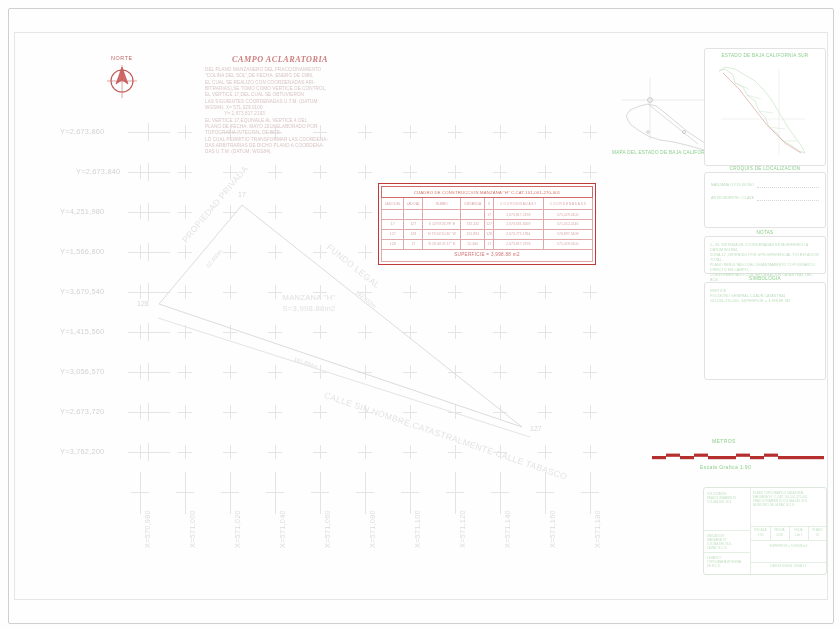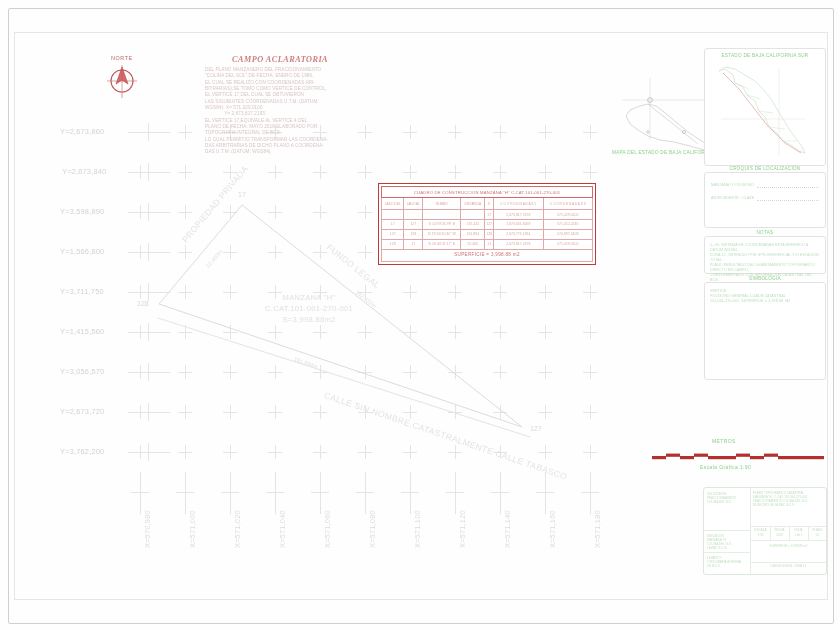--- a/index.html
+++ b/index.html
@@ -74,30 +74,30 @@
 
 <div id="sheet">
 
   <div class="frame-outer"></div>
   <div class="frame-inner"></div>
 
   <div id="grid-layer">
       <div class="axis-y-label" style="left: 60px; top: 127px;">Y=2,673,860</div>
       <div class="cross-h" style="left: 128px; top: 132px; width: 42px;"></div>
       <div class="cross-v" style="left: 148px; top: 123px; height: 18px;"></div>
-      <div class="axis-y-label" style="left: 62px; top: 167px;">Y=2,673,840</div>
+      <div class="axis-y-label" style="left: 76px; top: 167px;">Y=2,673,840</div>
       <div class="cross-h" style="left: 128px; top: 172px; width: 42px;"></div>
       <div class="cross-v" style="left: 148px; top: 163px; height: 18px;"></div>
-      <div class="axis-y-label" style="left: 60px; top: 207px;">Y=3,598,890</div>
+      <div class="axis-y-label" style="left: 60px; top: 207px;">Y=4,251,980</div>
       <div class="cross-h" style="left: 128px; top: 212px; width: 42px;"></div>
       <div class="cross-v" style="left: 148px; top: 203px; height: 18px;"></div>
       <div class="axis-y-label" style="left: 60px; top: 247px;">Y=1,566,800</div>
       <div class="cross-h" style="left: 128px; top: 252px; width: 42px;"></div>
       <div class="cross-v" style="left: 148px; top: 243px; height: 18px;"></div>
-      <div class="axis-y-label" style="left: 60px; top: 287px;">Y=3,711,750</div>
+      <div class="axis-y-label" style="left: 60px; top: 287px;">Y=3,670,540</div>
       <div class="cross-h" style="left: 128px; top: 292px; width: 42px;"></div>
       <div class="cross-v" style="left: 148px; top: 283px; height: 18px;"></div>
       <div class="axis-y-label" style="left: 60px; top: 327px;">Y=1,415,560</div>
       <div class="cross-h" style="left: 128px; top: 332px; width: 42px;"></div>
       <div class="cross-v" style="left: 148px; top: 323px; height: 18px;"></div>
       <div class="axis-y-label" style="left: 60px; top: 367px;">Y=3,056,570</div>
       <div class="cross-h" style="left: 128px; top: 372px; width: 42px;"></div>
       <div class="cross-v" style="left: 148px; top: 363px; height: 18px;"></div>
       <div class="axis-y-label" style="left: 60px; top: 407px;">Y=2,673,720</div>
       <div class="cross-h" style="left: 128px; top: 412px; width: 42px;"></div>
@@ -436,21 +436,20 @@
         <div class="vtx" style="left: 516px; top: 393px;">127</div>
         <div class="vtx" style="left: 123px; top: 268px;">128</div>
         <div class="street-lbl" style="left: 316.953px; top: 210.347px; transform: rotate(38.4094deg);">FUNDO LEGAL</div>
         <div class="edge-lbl" style="left: 343.728px; top: 257.098px; transform: rotate(38.4094deg);">192.432m</div>
         <div class="street-lbl" style="left: 312.156px; top: 358.125px; transform: rotate(18.7186deg);">CALLE SIN NOMBRE,CATASTRALMENTE CALLE TABASCO</div>
         <div class="edge-lbl" style="left: 281.014px; top: 324.423px; transform: rotate(18.7186deg);">161.894m</div>
         <div class="street-lbl" style="left: 166.321px; top: 206.326px; transform: rotate(-50.0241deg);">PROPIEDAD PRIVADA</div>
         <div class="edge-lbl" style="left: 190.843px; top: 232.885px; transform: rotate(-50.0241deg);">52.460m</div>
         <div class="manz" style="left: 190px; top: 260px; width: 210px;">
           <div>MANZANA  "H"</div>
-          <div>C.CAT.101-001-270-001</div>
           <div>S=3,998.88m2</div>
         </div>
       </div>
   </div>
 
   <div class="mini-map" style="left:612px;top:66px;width:108px;height:96px;">
     <svg width="108" height="96" viewBox="0 0 108 96">
       <path d="M18 44 L14 50 L18 58 L26 64 L36 70 L48 74 L62 76 L78 80 L92 84 L98 80 L88 74
                L76 66 L64 56 L52 46 L44 40 L36 38 L28 40 Z" fill="none" stroke="#cfcfcf" stroke-width=".8"></path>
       <path d="M36 38 L86 78" stroke="#cfcfcf" stroke-width=".7"></path>

